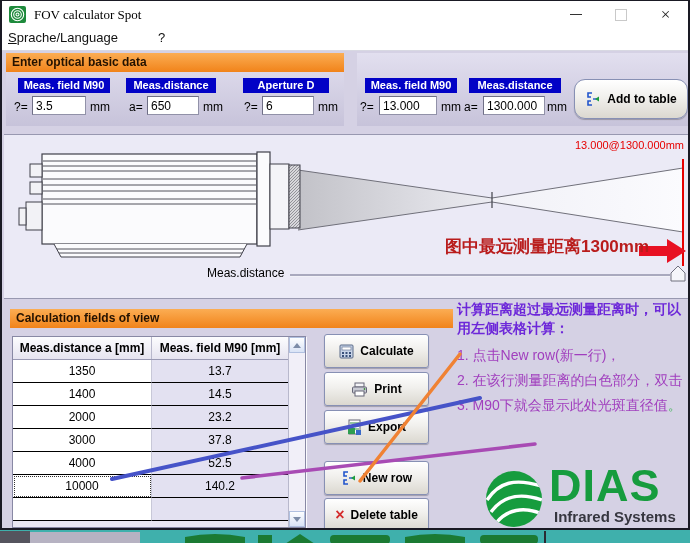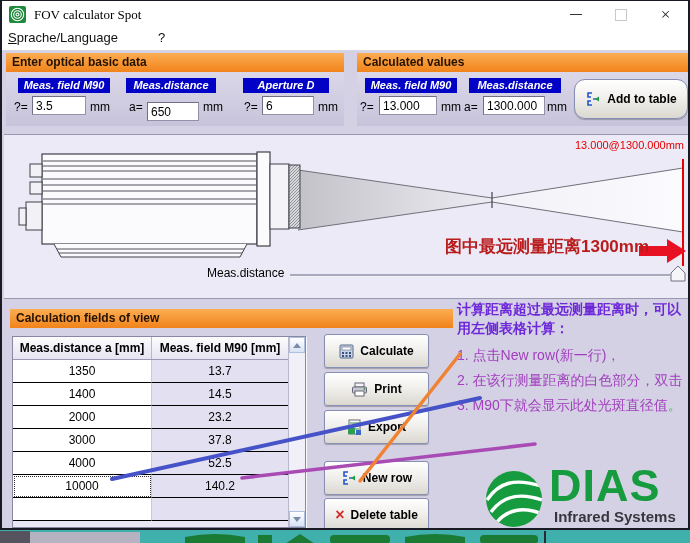--- a/index.html
+++ b/index.html
@@ -16,21 +16,21 @@
   .max-glyph{display:block;width:10px;height:10px;border:1px solid #C9C9C9;}
   .close-glyph{font-size:17px;line-height:1;color:#222;}
   
   .menubar{position:absolute;left:0;top:27px;width:100%;height:22px;background:#FFFFFF;border-bottom:1px solid #D8D8E2;display:flex;font-size:13px;color:#111;}
   .menu-item{padding:2px 6px;display:inline-block;}
   .menu-item--lang::first-letter{text-decoration:underline;}
   
   .content{position:absolute;left:0;top:50px;width:686px;height:478px;background:#D5D1E4;}
   .panel{position:absolute;background:linear-gradient(180deg,#E2DFEF 0%,#C7C3DA 100%);}
   .section-header{height:19px;background:linear-gradient(180deg,#FBAD53 0%,#F1831A 100%);color:#241200;font-size:12px;font-weight:bold;line-height:19px;padding-left:6px;}
-  .blue-label{position:absolute;background:#0202C6;color:#FFF;font-size:11px;font-weight:bold;text-align:center;padding:1px 0;height:13px;line-height:13px;font-style:italic;}
+  .blue-label{position:absolute;background:#0202C6;color:#FFF;font-size:11px;font-weight:bold;text-align:center;padding:1px 0;height:13px;line-height:13px;}
   .fld-prefix{position:absolute;font-size:12px;color:#000;}
   .fld-unit{position:absolute;font-size:12px;color:#000;}
   .fld-input{position:absolute;height:19px;border:1px solid #9191A8;border-top-color:#6F6F86;border-left-color:#6F6F86;background:#FFF;font-size:12px;font-family:"Liberation Sans",sans-serif;padding:0 3px;box-sizing:border-box;}
   
   .xp-btn{position:absolute;border:1px solid #8790B4;border-radius:3px;background:linear-gradient(180deg,#FFFFFF 0%,#F1F0ED 45%,#DBD8D0 100%);display:flex;align-items:center;justify-content:center;gap:6px;font-size:12px;font-weight:bold;color:#000;box-shadow:0 1px 1px rgba(0,0,0,.25);}
   .xp-btn .icon{flex:0 0 auto;display:flex;}
   
   .diagram{position:absolute;left:2px;top:83px;width:686px;height:163px;background:#EBEAF6;border-top:1px solid #9898B0;border-bottom:1px solid #9898B0;box-sizing:content-box;}
   .spot-label{position:absolute;right:4px;top:88px;font-size:11px;color:#E60000;}
   .cn-diagram{position:absolute;left:443px;top:184px;width:200px;font-size:17px;font-weight:bold;color:#b91c1c;white-space:nowrap;}
@@ -103,30 +103,29 @@
   <div class="content">
 
     <div class="panel" style="left:4px;top:2px;width:338px;height:73px;">
       <div class="section-header">Enter optical basic data</div>
       <span class="blue-label" style="left:12px;top:25px;width:92px;">Meas. field M90</span>
       <span class="fld-prefix" style="left:8px;top:47px;">?=</span>
       <input class="fld-input" style="left: 26px; top: 43px; width: 54px;" value="3.5">
       <span class="fld-unit" style="left:84px;top:47px;">mm</span>
       <span class="blue-label" style="left:120px;top:25px;width:90px;">Meas.distance</span>
       <span class="fld-prefix" style="left:123px;top:47px;">a=</span>
-      <input class="fld-input" style="left: 141px; top: 49px; width: 52px;" value="650">
+      <input class="fld-input" style="left: 141px; top: 43px; width: 52px;" value="650">
       <span class="fld-unit" style="left:197px;top:47px;">mm</span>
       <span class="blue-label" style="left:237px;top:25px;width:86px;">Aperture D</span>
       <span class="fld-prefix" style="left:238px;top:47px;">?=</span>
       <input class="fld-input" style="left: 256px; top: 43px; width: 52px;" value="6">
       <span class="fld-unit" style="left:312px;top:47px;">mm</span>
     </div>
 
     <div class="panel" style="left:355px;top:2px;width:331px;height:73px;">
-      <div class="section-header">Calculated values</div>
       <span class="blue-label" style="left:8px;top:25px;width:92px;">Meas. field M90</span>
       <span class="fld-prefix" style="left:3px;top:47px;">?=</span>
       <input class="fld-input" style="left: 22px; top: 43px; width: 58px;" value="13.000">
       <span class="fld-unit" style="left:84px;top:47px;">mm</span>
       <span class="blue-label" style="left:112px;top:25px;width:92px;">Meas.distance</span>
       <span class="fld-prefix" style="left:107px;top:47px;">a=</span>
       <input class="fld-input" style="left: 126px; top: 43px; width: 62px;" value="1300.000">
       <span class="fld-unit" style="left:190px;top:47px;">mm</span>
       <div class="xp-btn" style="left:217px;top:26px;width:112px;height:38px;border-radius:11px;">
         <span class="icon">

